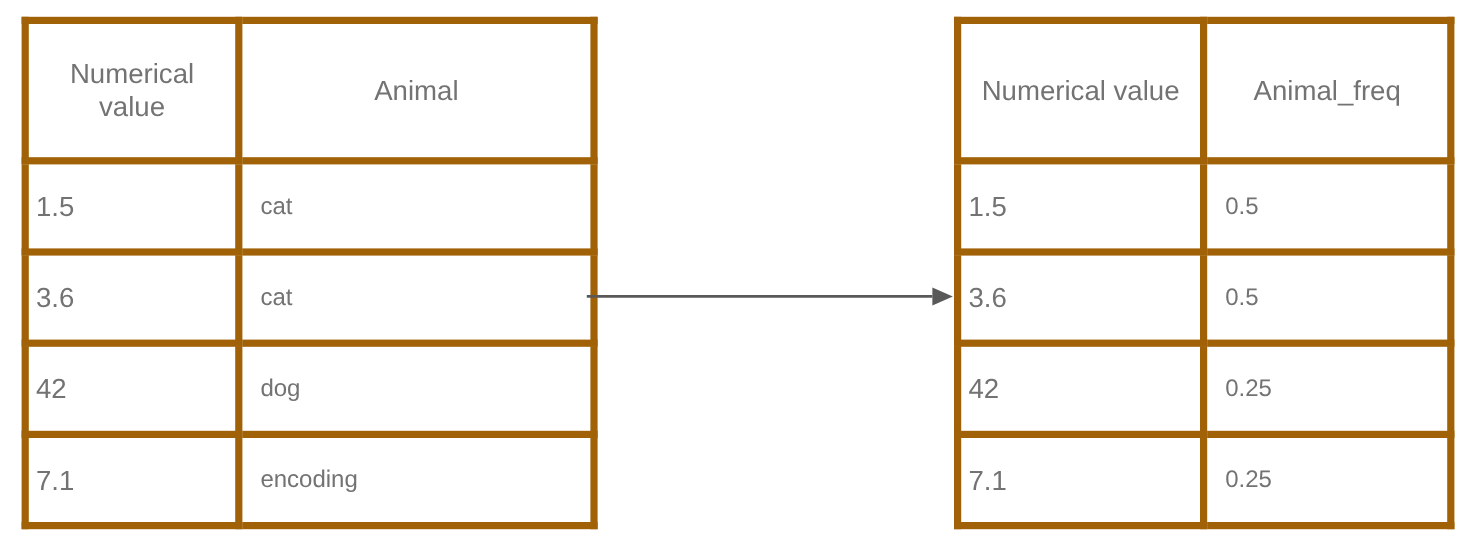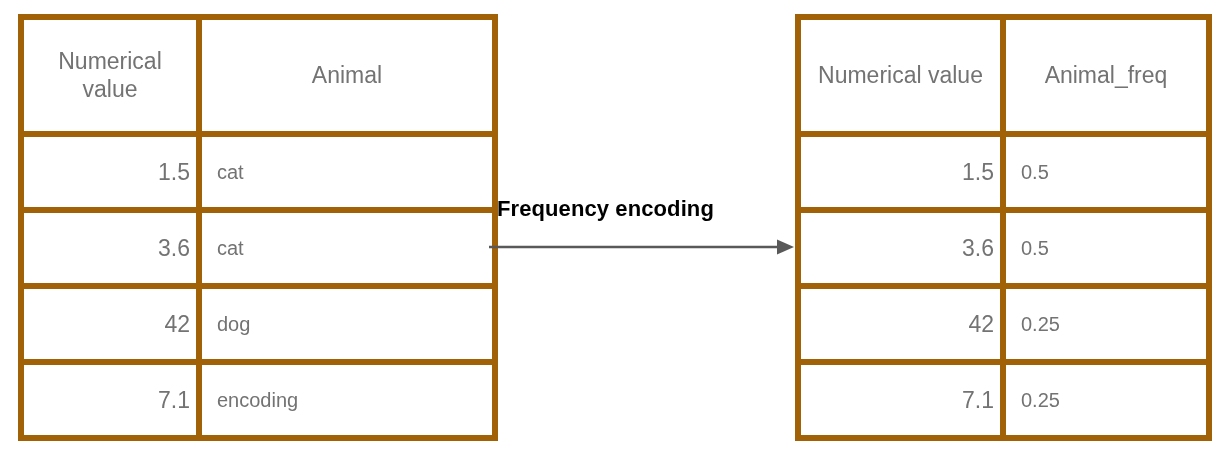--- a/index.html
+++ b/index.html
@@ -64,21 +64,21 @@
     text-align: center;
     vertical-align: middle;
     font-size: 23px;
     line-height: 1.18;
     padding: 0 6px;
   }
 
   
   .cell-num {
     height: 76px;
-    text-align: right;
+    text-align: left;
     vertical-align: middle;
     font-size: 23px;
     padding: 0 6px;
   }
   .cell-text {
     height: 76px;
     text-align: left;
     vertical-align: middle;
     font-size: 20px;
     padding: 0 0 0 15px;
@@ -137,21 +137,20 @@
         <td class="cell-num">42</td>
         <td class="cell-text">dog</td>
       </tr>
       <tr>
         <td class="cell-num">7.1</td>
         <td class="cell-text">encoding</td>
       </tr>
     </tbody>
   </table>
 
-  <div id="flow-caption">Frequency encoding</div>
 
   <svg id="flow-arrow" viewBox="0 0 306 28" width="306" height="28" xmlns="http://www.w3.org/2000/svg">
     <line x1="0" y1="14" x2="288" y2="14" stroke="#595959" stroke-width="2.4"></line>
     <polygon points="288,6.5 305,14 288,21.5" fill="#595959"></polygon>
   </svg>
 
   <table class="data-table" id="table-result">
     <colgroup>
       <col class="col-num">
       <col class="col-text">

